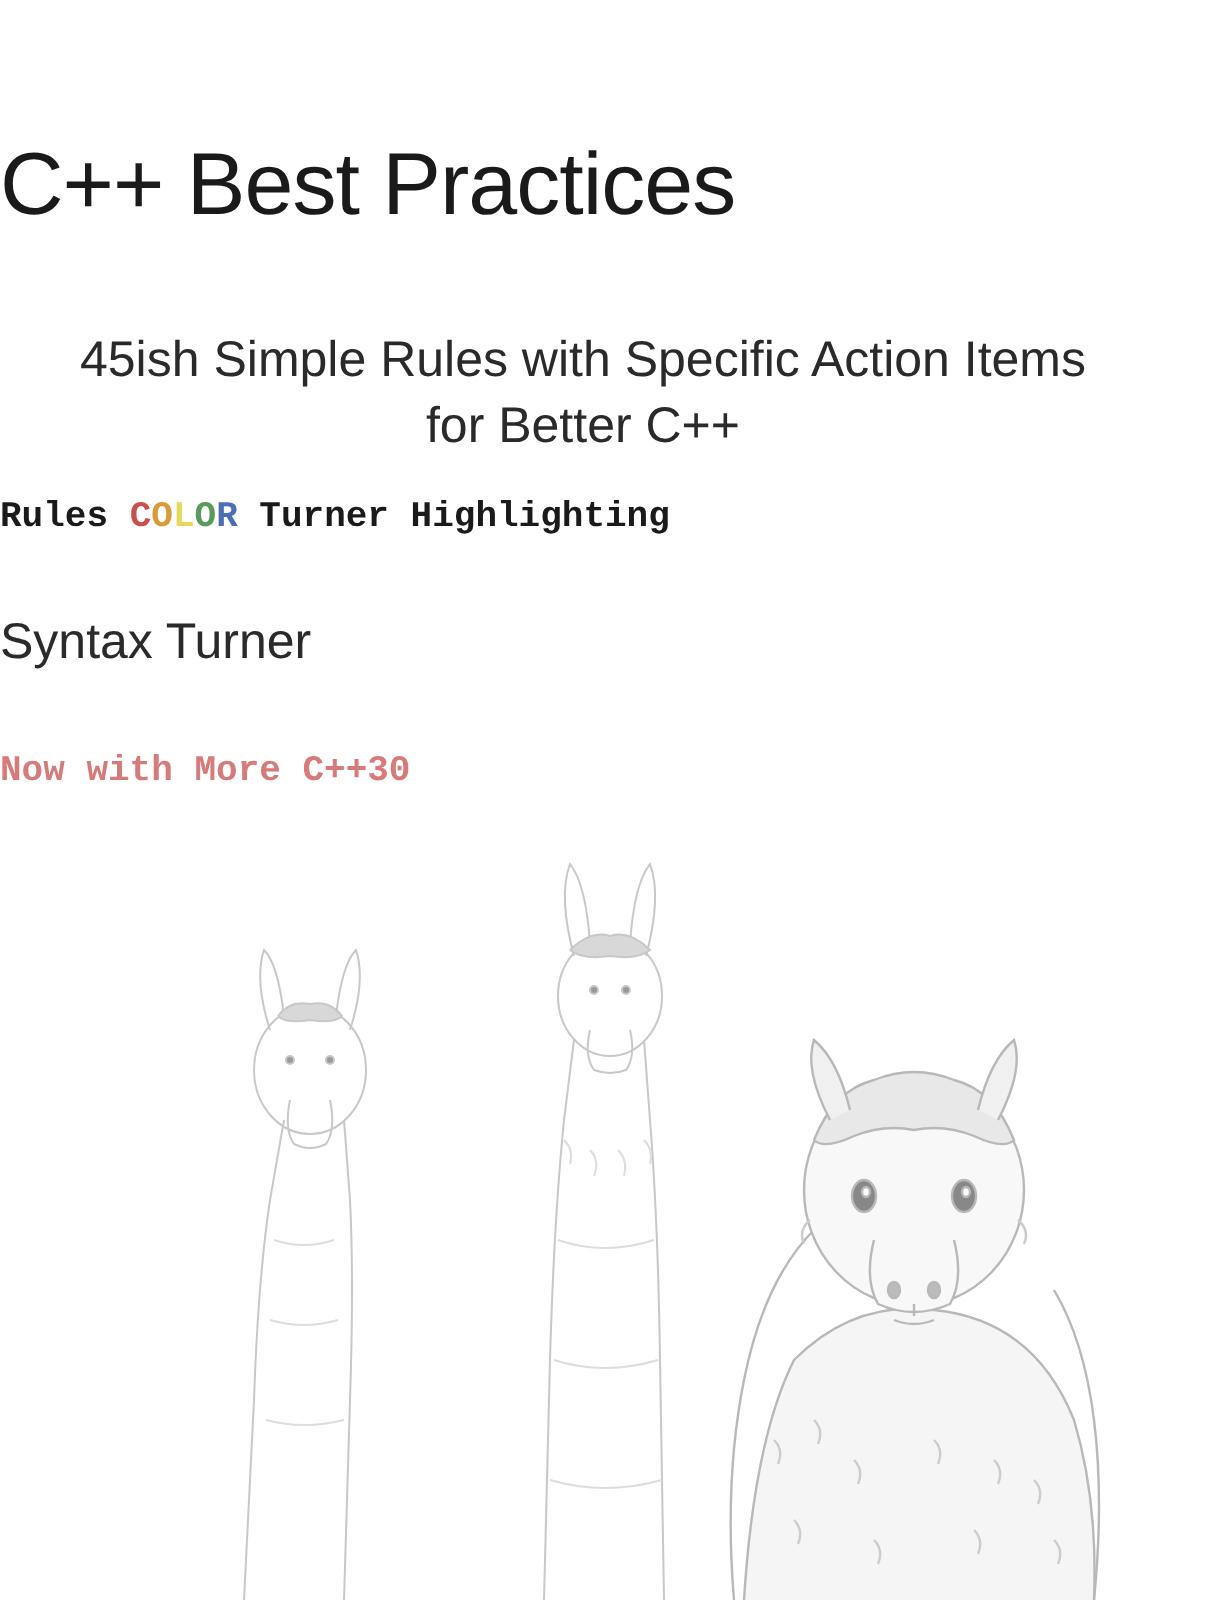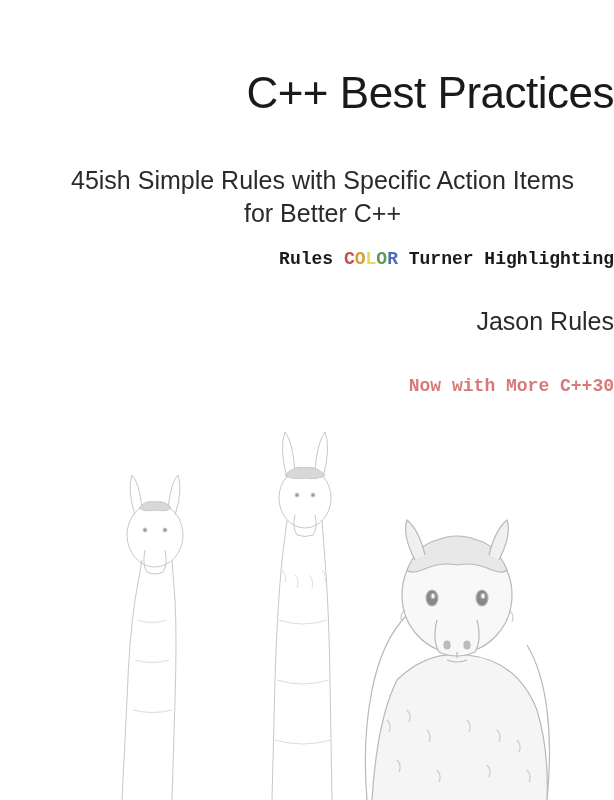--- a/index.html
+++ b/index.html
@@ -12,21 +12,21 @@
       height: 800px;
       background: #ffffff;
       font-family: Arial, Helvetica, sans-serif;
       color: #1a1a1a;
       position: relative;
       overflow: hidden;
     }
     .container {
       display: flex;
       flex-direction: column;
-      align-items: flex-end;
+      align-items: flex-start;
       padding-top: 68px;
     }
     .title {
       font-size: 44px;
       font-weight: 400;
       letter-spacing: -0.5px;
       color: #1a1a1a;
     }
     .subtitle {
       margin-top: 46px;
@@ -80,21 +80,21 @@
 
 <div class="container">
   <div class="title">C++ Best Practices</div>
   <div class="subtitle">
     <span>45ish Simple Rules with Specific Action Items</span><br>
     <span>for Better C++</span>
   </div>
   <div class="highlight-line">
     <span>Rules </span><span class="color-c">C</span><span class="color-o1">O</span><span class="color-l">L</span><span class="color-o2">O</span><span class="color-r">R</span><span> Turner Highlighting</span>
   </div>
-  <div class="author">Jason Rules</div>
+  <div class="author">Syntax Turner</div>
   <div class="tagline">Now with More C++30</div>
 </div>
 
 <div class="illustration">
   <svg viewBox="0 0 560 380" xmlns="http://www.w3.org/2000/svg">
 
     <g fill="none" stroke="#c8c8c8" stroke-width="1">
 
       <path d="M 95 380 L 100 280 Q 102 220 108 180 L 115 140"></path>
       <path d="M 145 380 L 148 280 Q 150 220 148 180 L 145 140"></path>

